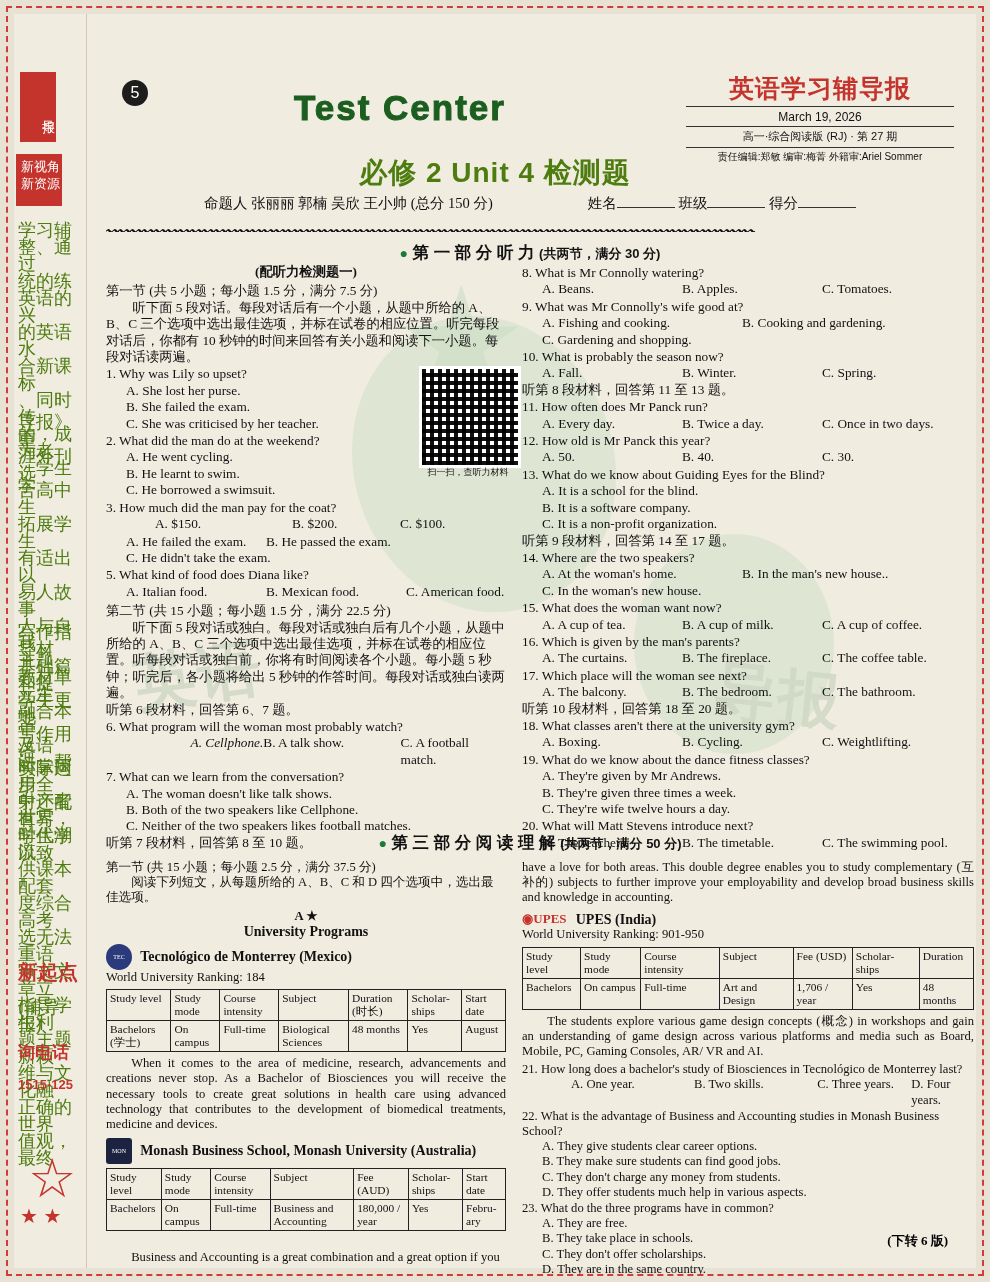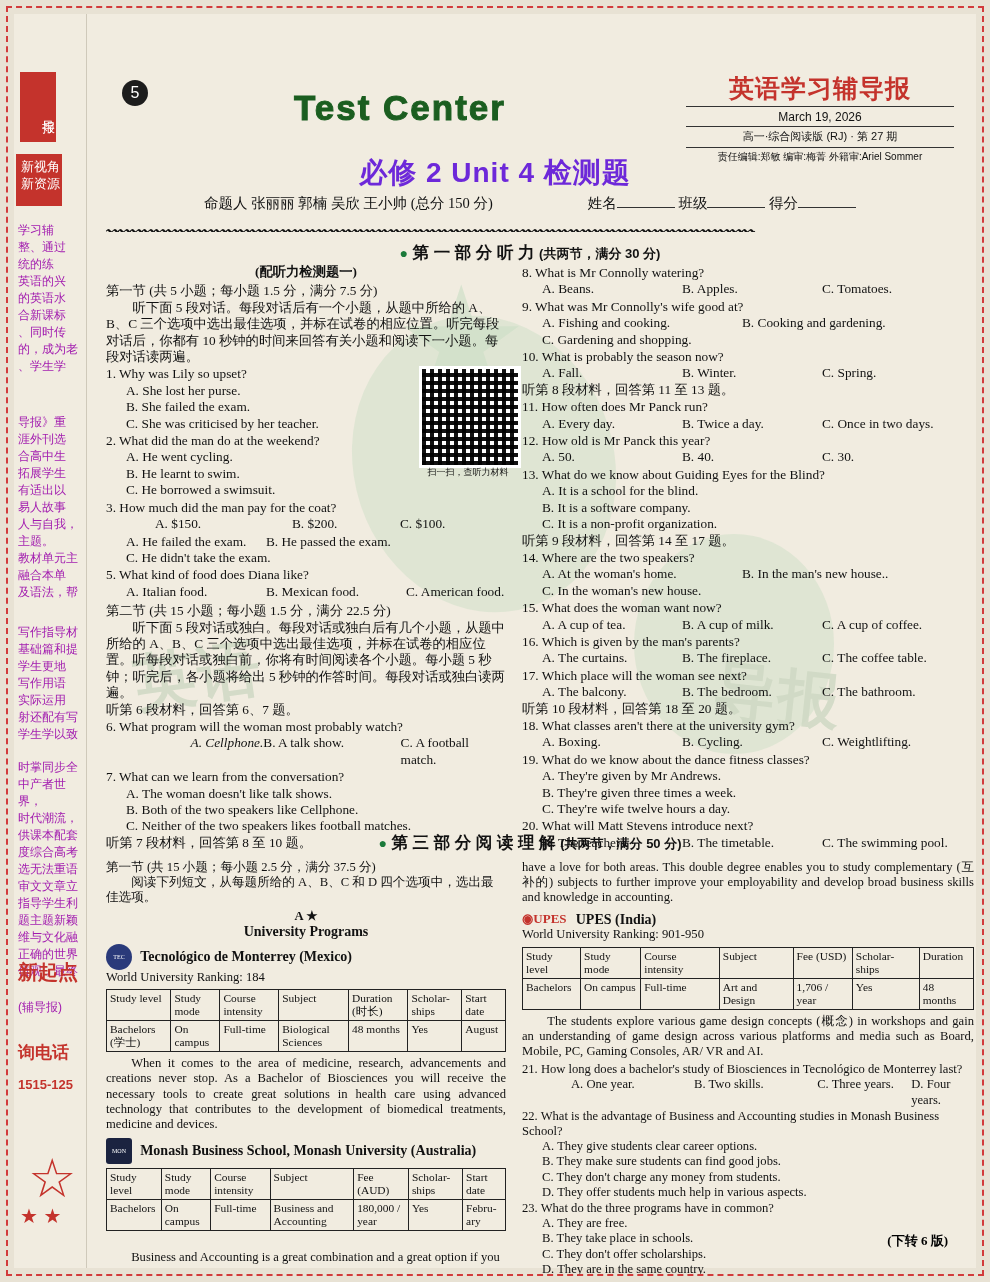--- a/index.html
+++ b/index.html
@@ -37,21 +37,21 @@
     position:absolute;left:6px;top:58px;width:36px;height:70px;
     background:#c4332c;color:#fff;font-size:13px;line-height:15px;
     text-align:center;padding-top:6px;box-sizing:border-box;
     writing-mode:vertical-rl;
   }
   .rail-tag{
     position:absolute;left:2px;top:140px;width:46px;height:52px;background:#c4332c;
     color:#fff;font-size:13px;line-height:17px;text-align:right;padding:4px 2px;box-sizing:border-box;
   }
   .rail-col{
-    position:absolute;left:4px;width:62px;color:#a21caf;font-size:12px;line-height:17px;
+    position:absolute;left:4px;width:62px;color:#4d7c0f;font-size:18px;line-height:17px;
     writing-mode:horizontal-tb;
   }
   .rail-red{color:#c4332c;font-weight:bold;}
   .rail-big{font-size:20px;font-weight:bold;color:#c4332c;}
   .rail-stars{position:absolute;left:6px;bottom:40px;color:#c4332c;font-size:20px;}
   .rail-bigstar{position:absolute;left:14px;bottom:58px;font-size:54px;color:#c4332c;}
 
   
   .circle-num{
     position:absolute;left:108px;top:66px;width:26px;height:26px;border-radius:50%;
@@ -72,21 +72,21 @@
   .mast-title{
     font-size:25px;font-weight:bold;color:#c4332c;letter-spacing:1px;
     border-bottom:1px solid #333;padding-bottom:1px;
   }
   .mast-date{font-size:12px;color:#111;margin-top:3px;border-bottom:1px solid #333;padding-bottom:2px;}
   .mast-sub{font-size:11px;color:#111;margin-top:2px;}
   .mast-credits{font-size:10px;color:#111;margin-top:3px;border-top:1px solid #333;padding-top:2px;}
 
   .main-title{
     position:absolute;left:0;right:0;top:140px;text-align:center;
-    font-size:28px;font-weight:bold;color:#6d28d9;
+    font-size:28px;font-weight:bold;color:#4d7c0f;
     font-family:"Liberation Sans", sans-serif;
     letter-spacing:1px;
   }
   .byline{
     position:absolute;left:190px;top:180px;font-size:14.5px;color:#111;
   }
   .namebar{
     position:absolute;right:120px;top:180px;font-size:14.5px;color:#111;
   }
   .ul{display:inline-block;border-bottom:1px solid #333;width:58px;}

